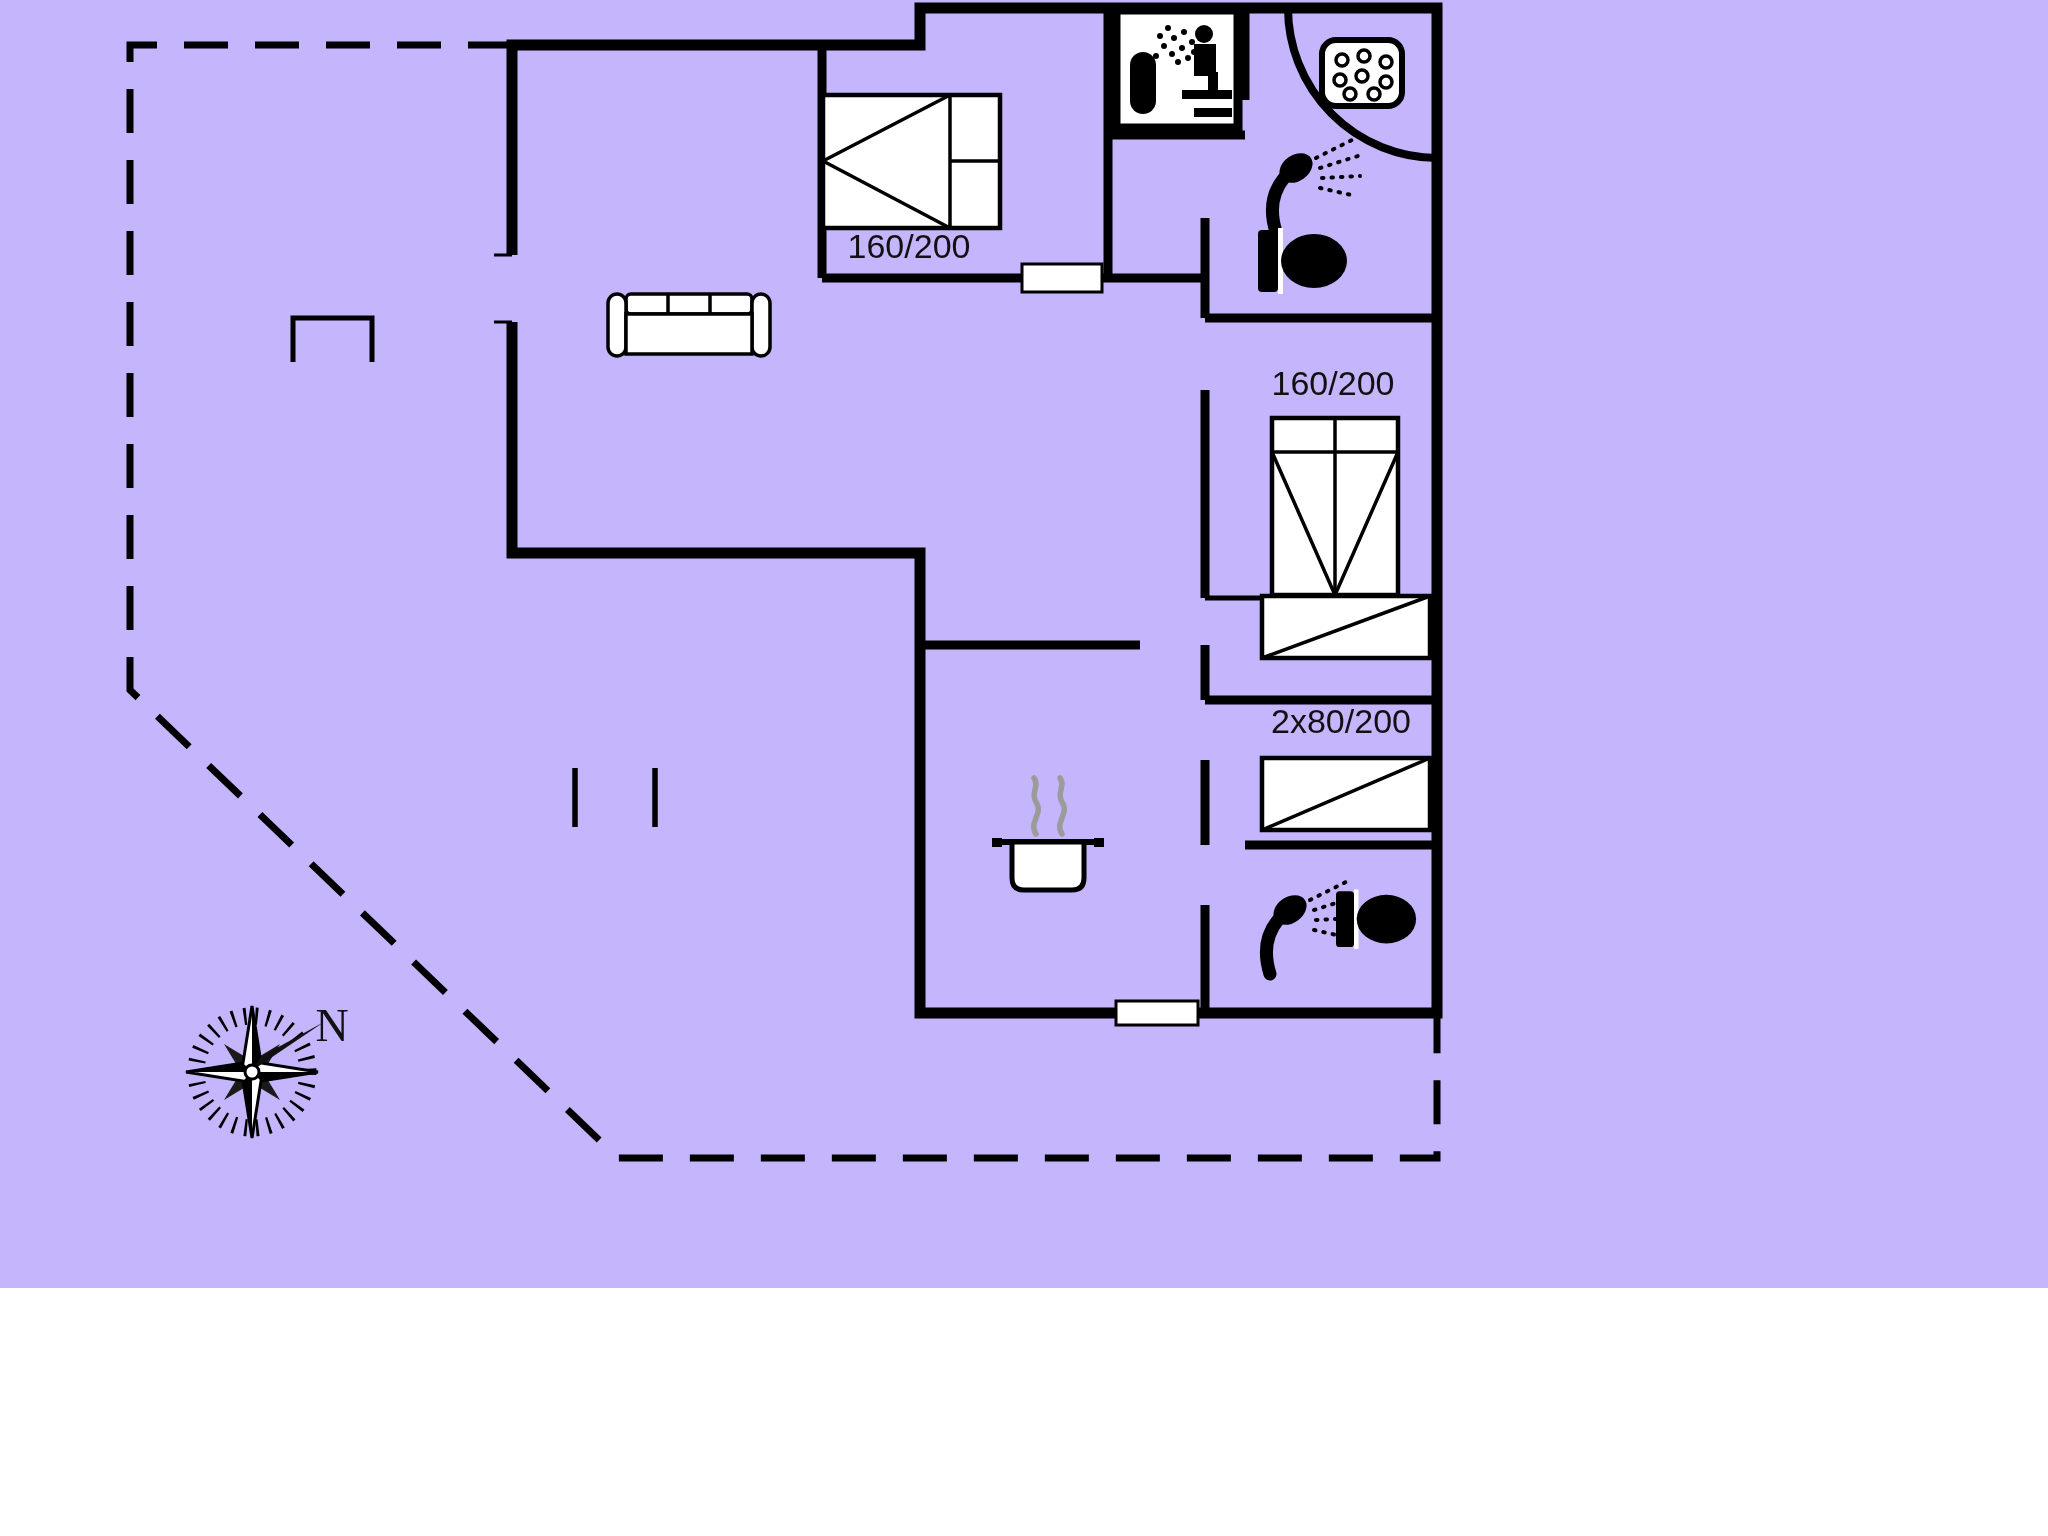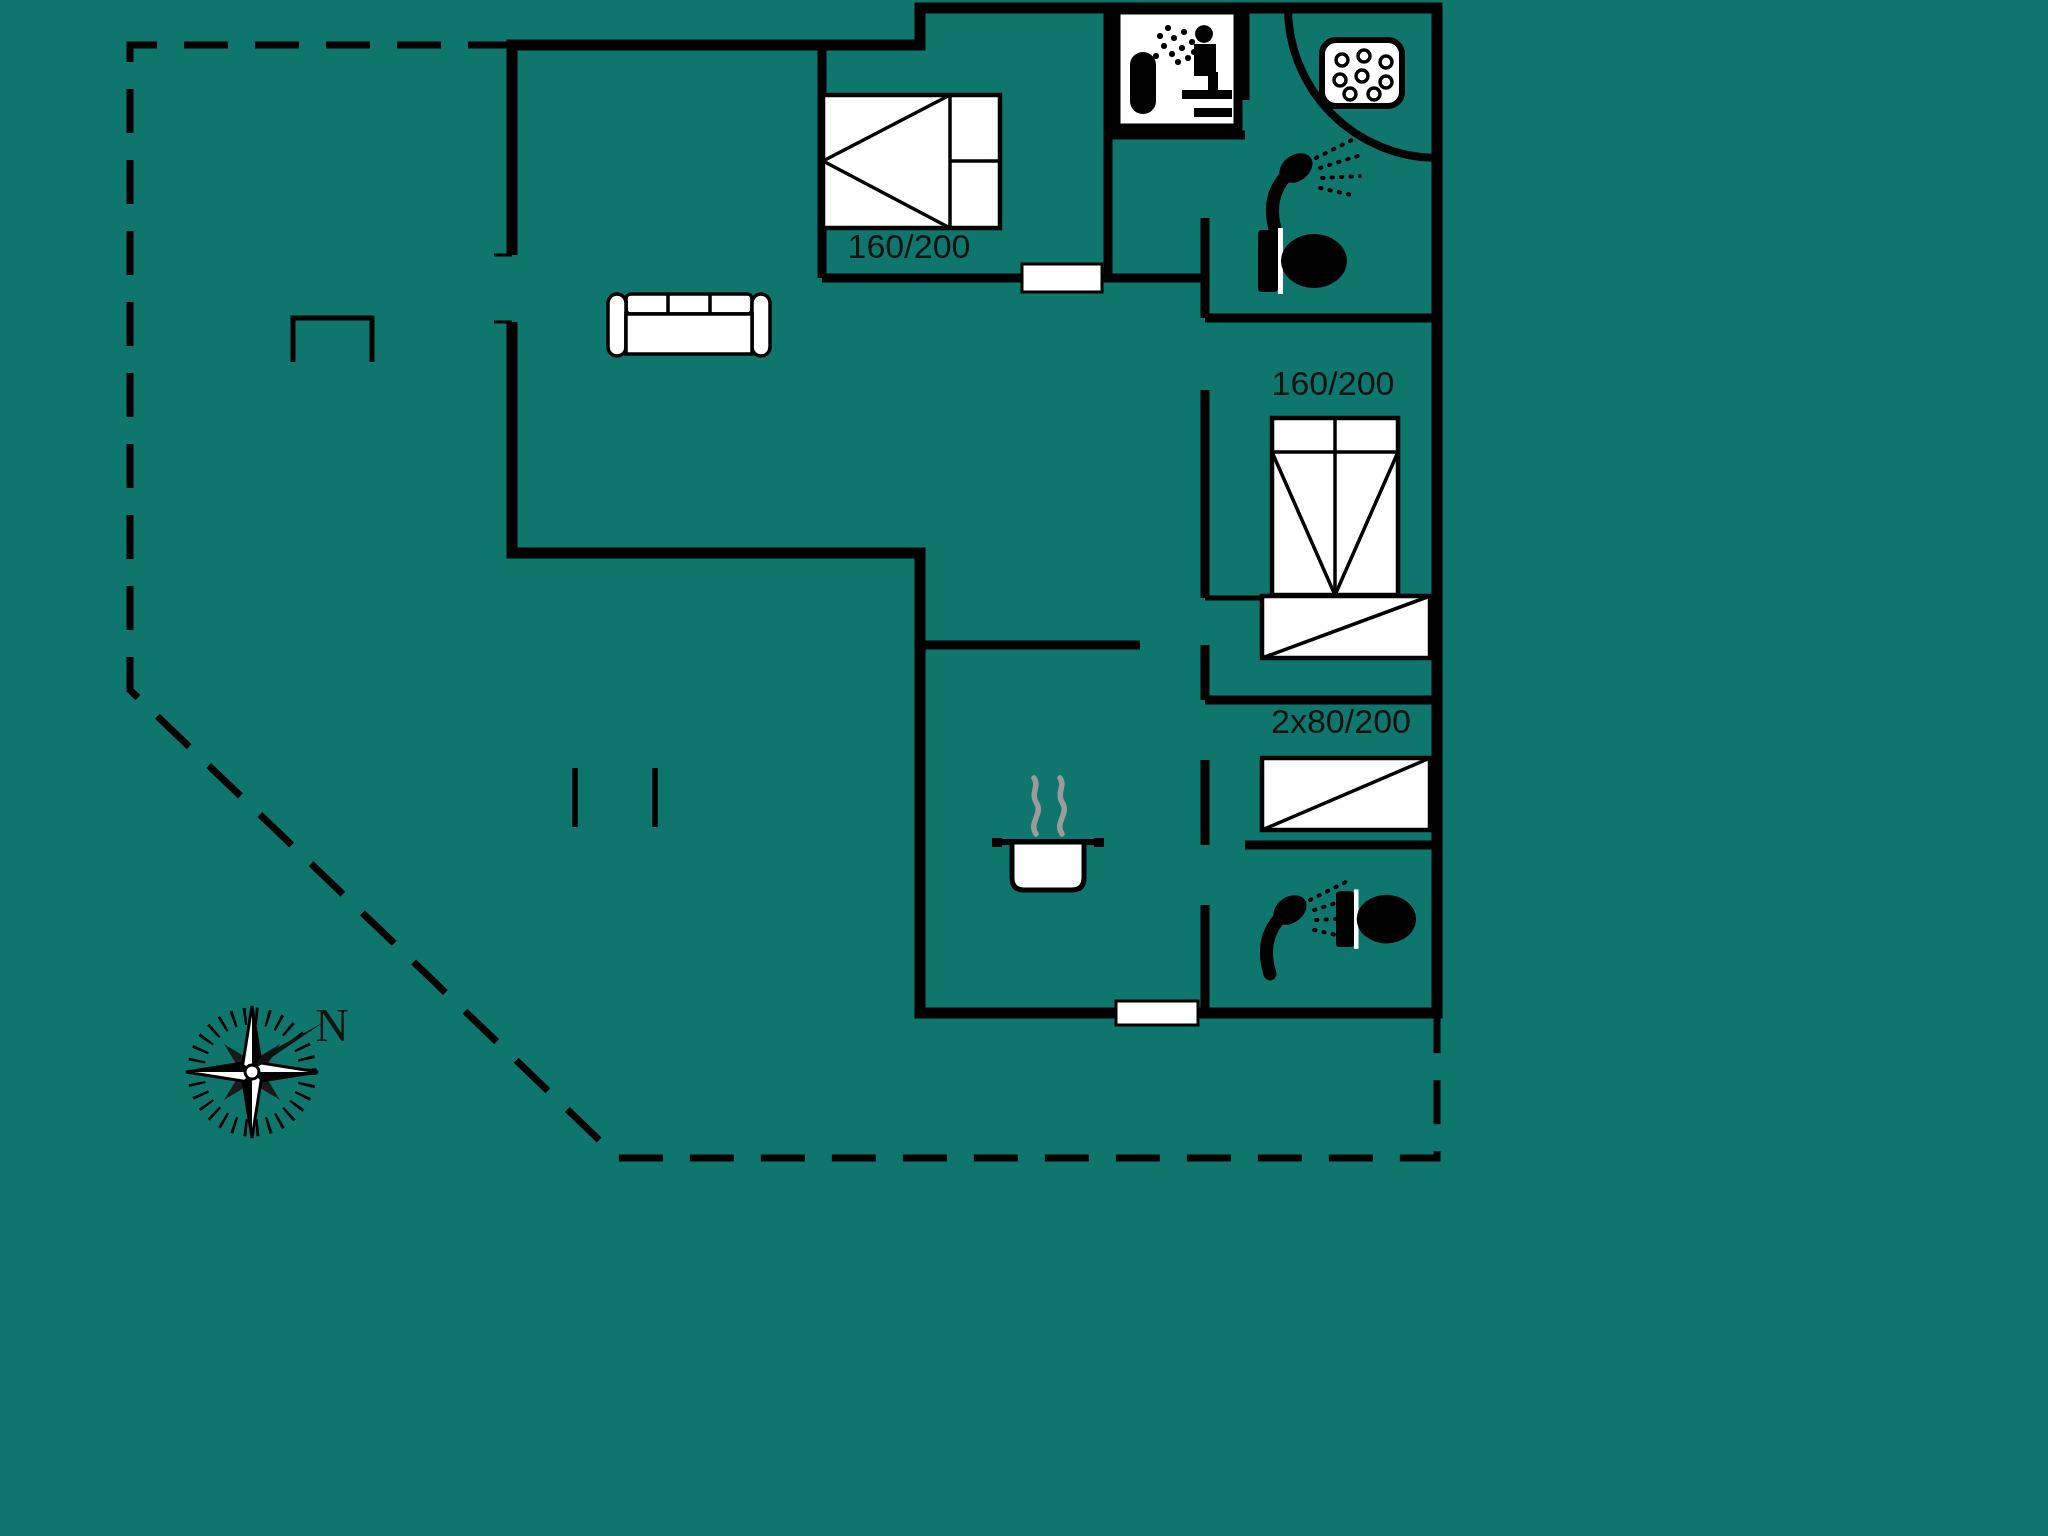--- a/index.html
+++ b/index.html
@@ -3,22 +3,22 @@
 <meta charset="utf-8">
 <style>
   html, body {
     margin: 0;
     padding: 0;
     background: #ffffff;
   }
   .floorplan-wrap {
     position: relative;
     width: 2048px;
-    height: 1536px;
-    background: #0f766e;
+    height: 1288px;
+    background: #c4b5fd;
     overflow: hidden;
   }
   svg.floorplan {
     display: block;
     width: 2048px;
     height: 1536px;
   }
   .plan-label {
     font: 34px "Liberation Sans", sans-serif;
     fill: #111111;

